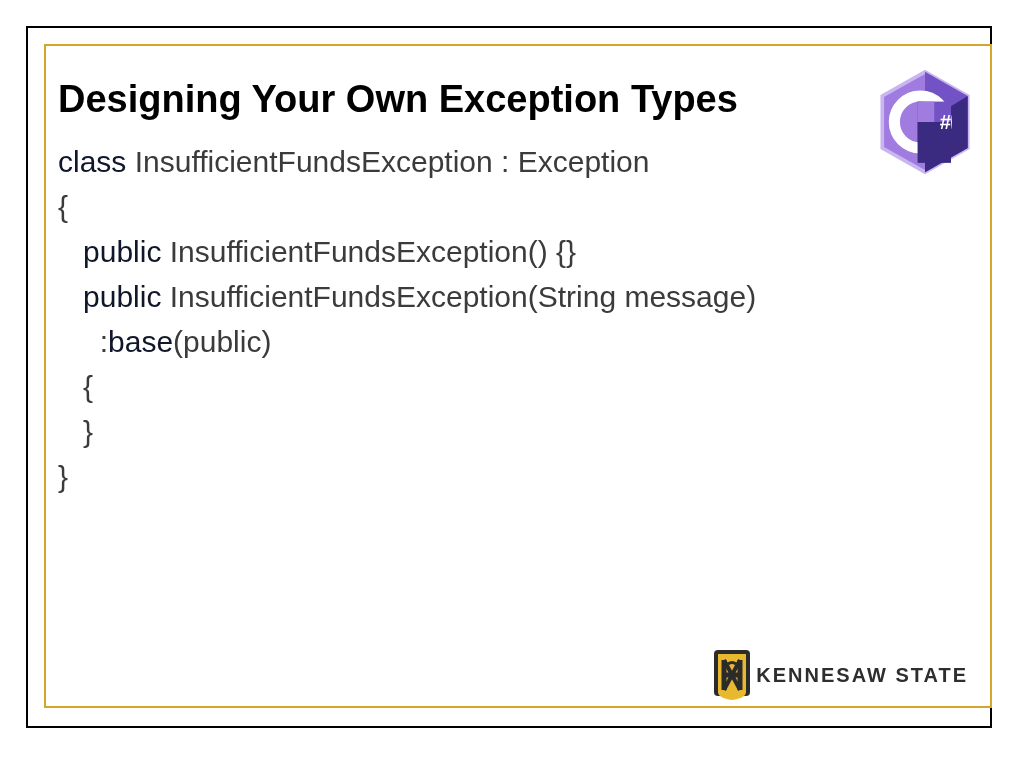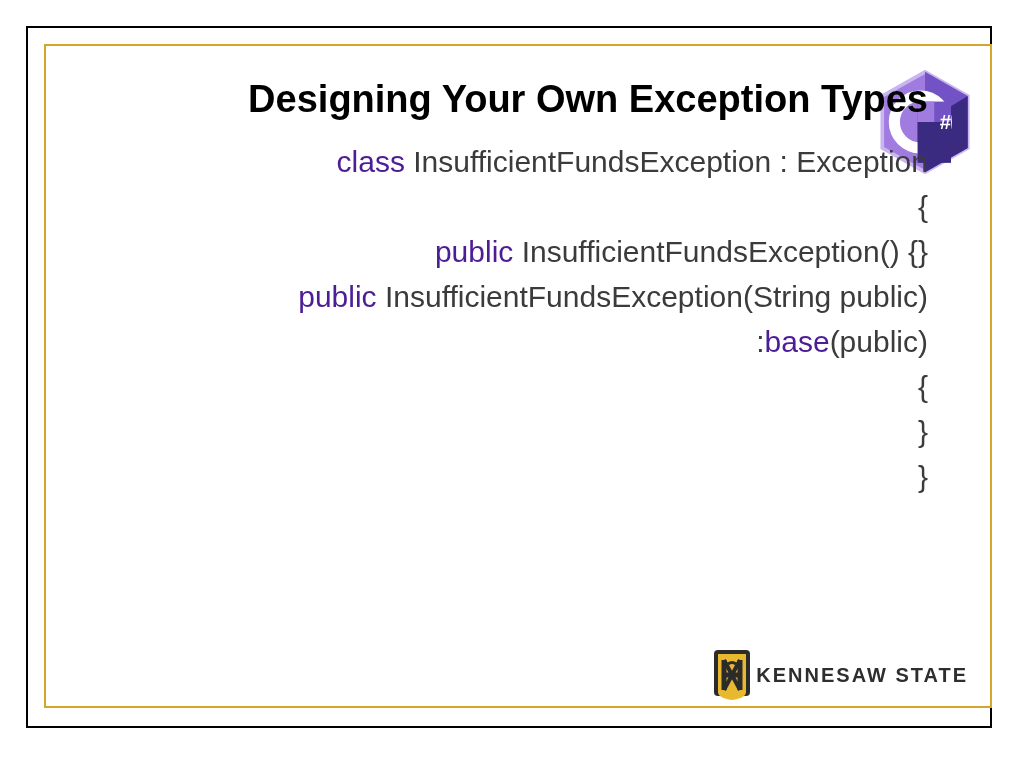--- a/index.html
+++ b/index.html
@@ -29,37 +29,36 @@
     height: 664px;
     border: 2px solid #d4a62b;
     box-sizing: border-box;
     pointer-events: none;
   }
   .content {
     position: absolute;
     left: 58px;
     top: 78px;
     width: 870px;
-    text-align: right;
   }
   h1.title {
     margin: 0 0 18px 0;
     font-size: 38px;
     font-weight: 700;
     color: #000;
     letter-spacing: 0;
   }
   .code {
     font-size: 30px;
     line-height: 1.5;
     color: #3b3b3b;
     font-family: Arial, Helvetica, sans-serif;
     white-space: pre;
   }
-  .kw { color: #4c1d95; }
+  .kw { color: #0f172a; }
   .csharp-logo {
     position: absolute;
     right: 52px;
     top: 70px;
     width: 94px;
     height: 104px;
   }
   .ksu-logo {
     position: absolute;
     right: 56px;
@@ -101,21 +100,21 @@
     <text x="72" y="64" font-family="Arial" font-weight="700" font-size="22" fill="#fff" text-anchor="middle">#</text>
   </svg>
 </div>
 
 <div class="content">
   <h1 class="title">Designing Your Own Exception Types</h1>
 
   <div class="code"><span class="kw">class</span><span> InsufficientFundsException : Exception</span>
 <span>{</span>
 <span>   </span><span class="kw">public</span><span> InsufficientFundsException() {}</span>
-<span>   </span><span class="kw">public</span><span> InsufficientFundsException(String public)</span>
+<span>   </span><span class="kw">public</span><span> InsufficientFundsException(String message)</span>
 <span>     :</span><span class="kw">base</span><span>(public)</span>
 <span>   {</span>
 <span>   }</span>
 <span>}</span></div>
 </div>
 
 <div class="ksu-logo">
   <svg width="48" height="58" viewBox="0 0 48 58">
     <rect x="6" y="4" width="36" height="46" rx="4" fill="#2b2b2b"></rect>
     <path d="M10 8 h28 v38 q0 6 -14 8 q-14 -2 -14 -8 Z" fill="#e8b92f"></path>

